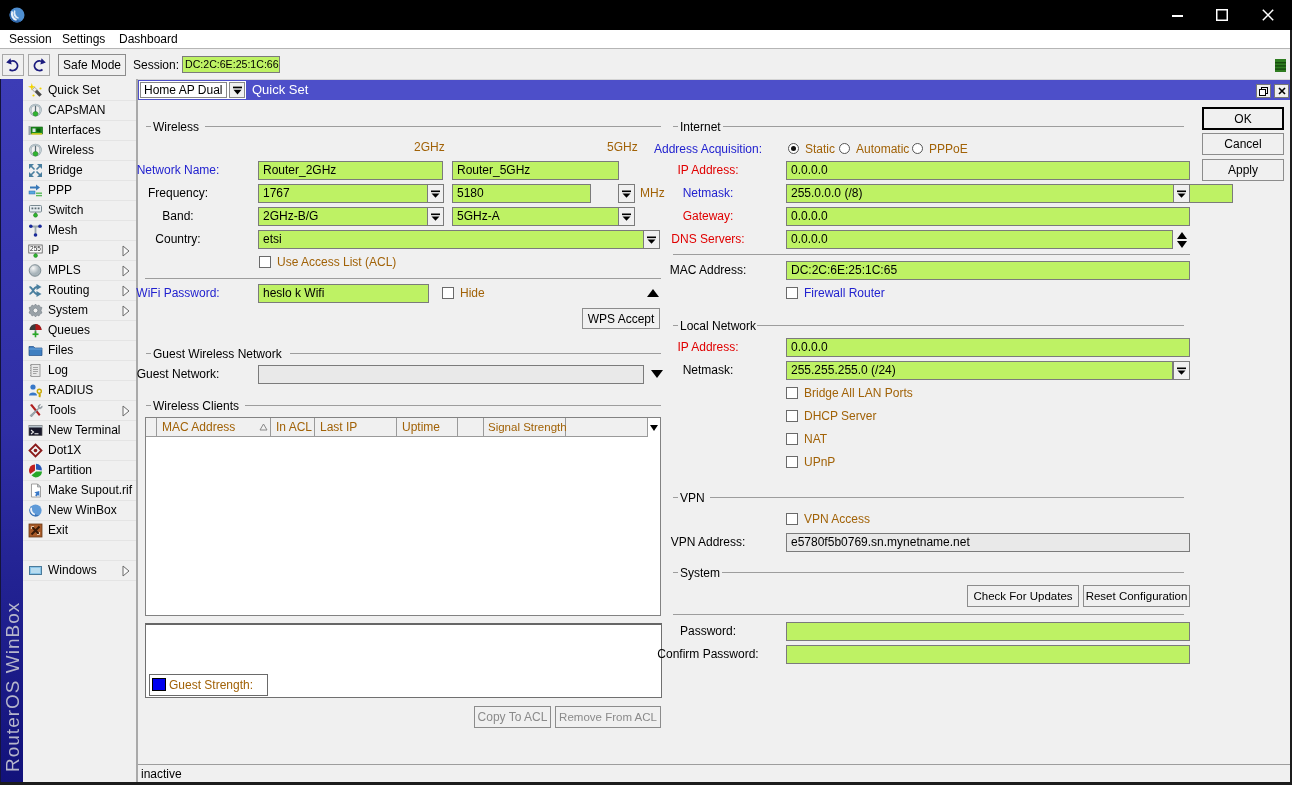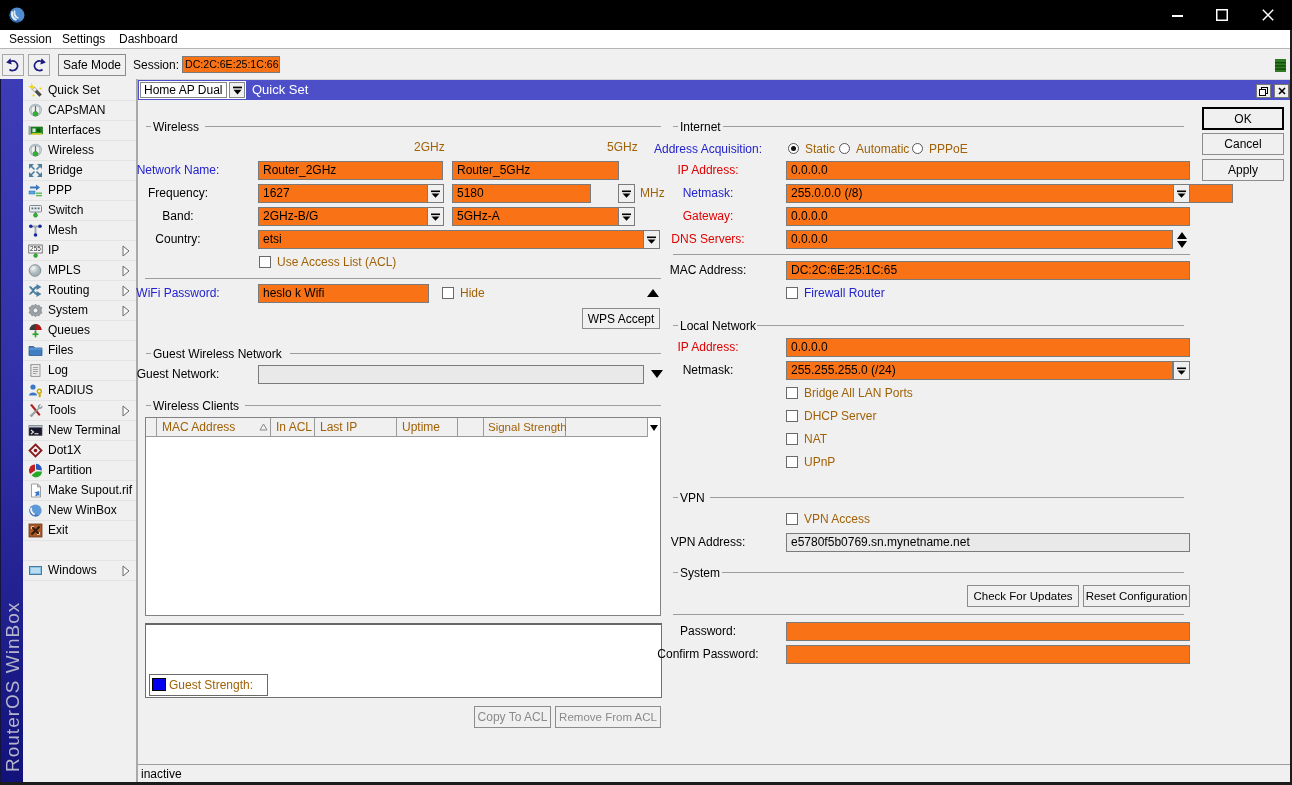--- a/index.html
+++ b/index.html
@@ -28,21 +28,21 @@
 .client{position:absolute;left:138px;top:100px;width:1154px;height:664px;background:#f0f0f0}
 .status{position:absolute;left:138px;top:764px;width:1154px;height:21px;background:#f0f0f0;border-top:1px solid #9d9d9d;
   font-size:12px;color:#000;line-height:19px;padding-left:3px}
 .grp{position:absolute;height:13px;font-size:12px;color:#000;white-space:nowrap;display:flex;align-items:center}
 .grp .dash{width:5px;height:1px;background:#9d9d9d;margin-right:2px}
 .grp .line{height:1px;background:#9d9d9d;margin-left:6px}
 .lbl{position:absolute;font-size:12px;text-align:center;white-space:nowrap;line-height:19px}
 .llbl{position:absolute;font-size:12px;white-space:nowrap;line-height:19px;color:#a16207}
 .blue{color:#2222cf}
 .red{color:#e00000}
-.inp{position:absolute;height:19px;background:#f97316;border:1px solid #7b7b7b;font-size:12px;color:#000;
+.inp{position:absolute;height:19px;background:#bef264;border:1px solid #7b7b7b;font-size:12px;color:#000;
   line-height:17px;padding-left:4px;white-space:nowrap;overflow:hidden}
 .inp.dis{background:#e9e9e9}
 .ddb{position:absolute;height:19px;width:17px;background:#f0f0f0;border:1px solid #7b7b7b;
   display:flex;align-items:center;justify-content:center}
 .chk{position:absolute;width:12px;height:12px;background:#fff;border:1px solid #6a6a6a}
 .radio{position:absolute;width:11px;height:11px;background:#fff;border:1px solid #555;border-radius:50%}
 .radio.sel::after{content:"";position:absolute;left:2px;top:2px;width:5px;height:5px;background:#111;border-radius:50%}
 .hline{position:absolute;height:1px;background:#9d9d9d}
 .tri-d{width:0;height:0;border-left:4px solid transparent;border-right:4px solid transparent;border-top:5px solid #000}
 .tri-u{width:0;height:0;border-left:5px solid transparent;border-right:5px solid transparent;border-bottom:6px solid #000}
@@ -412,21 +412,21 @@
     <span>Wireless</span>
     <div class="line" style="width:0px"></div>
   </div>
 <div class="hline" style="left:205px;top:126px;width:456px"></div>
 <div class="llbl" style="left:414px;top:138px">2GHz</div>
 <div class="llbl" style="left:607px;top:138px">5GHz</div>
 <div class="lbl blue" style="left:103px;top:161px;width:150px">Network Name:</div>
 <div class="inp" style="left:258px;top:161px;width:185px">Router_2GHz</div>
 <div class="inp" style="left:452px;top:161px;width:167px">Router_5GHz</div>
 <div class="lbl " style="left:103px;top:184px;width:150px">Frequency:</div>
-<div class="inp" style="left:258px;top:184px;width:170px">1627</div>
+<div class="inp" style="left:258px;top:184px;width:170px">1767</div>
 <div class="ddb" style="left:427px;top:184px">
     <svg width="9" height="8" viewBox="0 0 9 8">
       <rect x="0" y="0.5" width="9" height="1.6" fill="#000"></rect>
       <path d="M0.5 3.5 L8.5 3.5 L4.5 7.8 Z" fill="#000"></path>
     </svg>
   </div>
 <div class="inp" style="left:452px;top:184px;width:139px">5180</div>
 <div class="ddb" style="left:618px;top:184px">
     <svg width="9" height="8" viewBox="0 0 9 8">
       <rect x="0" y="0.5" width="9" height="1.6" fill="#000"></rect>

